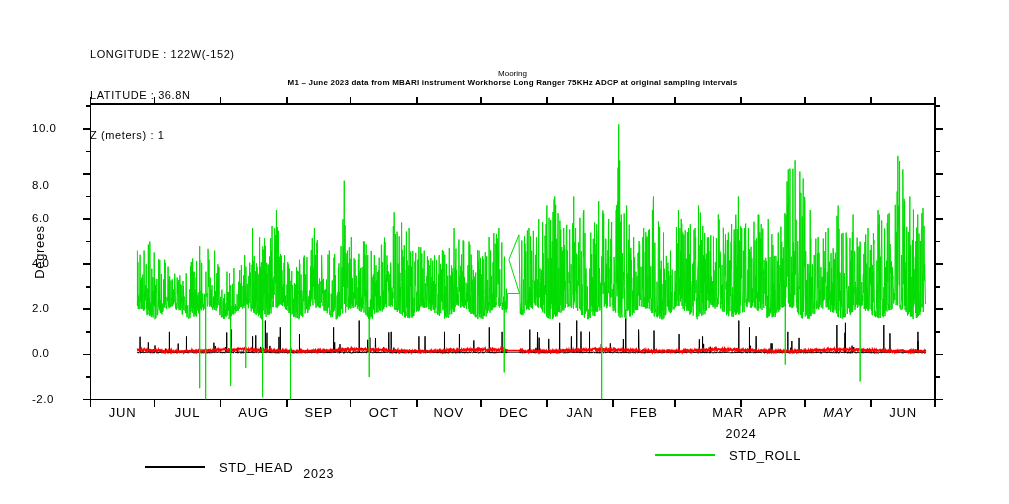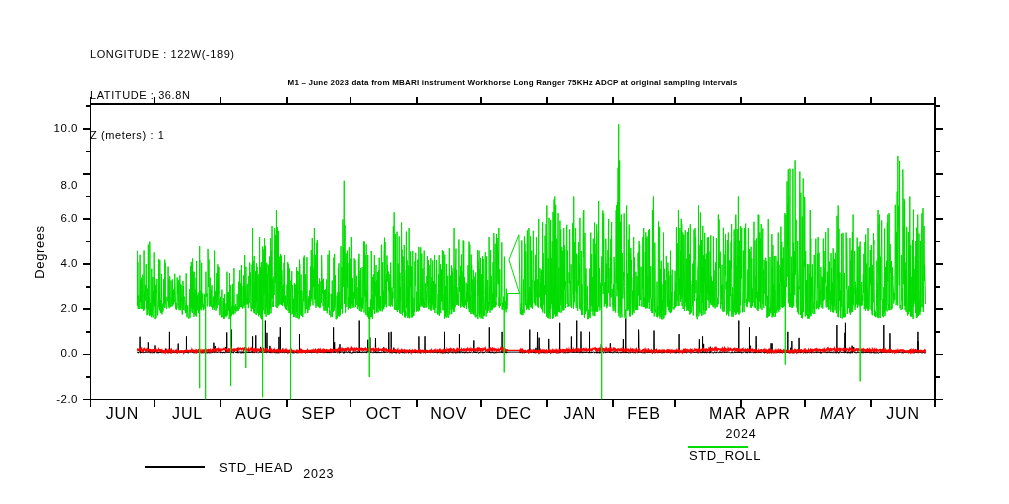--- a/index.html
+++ b/index.html
@@ -7,39 +7,40 @@
   #root {
     position:relative; width:1009px; height:504px; background:#ffffff;
     font-family:"Liberation Sans","DejaVu Sans",sans-serif; color:#000;
     overflow:hidden;
   }
   .hdr { position:absolute; left:90px; top:21px; font-size:11px; line-height:13.5px; letter-spacing:0.6px; white-space:pre; }
   .titleblock { position:absolute; left:90px; width:845px; text-align:center; }
   #title { top:69px; font-size:8px; line-height:9px; }
   #subtitle { top:78px; font-size:8px; line-height:9px; letter-spacing:0.2px;font-weight:bold; }
   .ylab { position:absolute; left:39px; top:252px; transform:translate(-50%,-50%) rotate(-90deg); font-size:13px; letter-spacing:0.6px; white-space:nowrap; }
-  .ytick { position:absolute; width:46px; text-align:right; font-size:11.5px; letter-spacing:0.5px; }
-  .xmonth { position:absolute; width:60px; text-align:center; font-size:16px; letter-spacing:0.8px; top:405px; }
+  .ytick { position:absolute; width:46px; text-align:left; font-size:11.5px; letter-spacing:0.5px; }
+  .xmonth { position:absolute; width:60px; text-align:center; font-size:13px; letter-spacing:0.8px; top:405px; }
   .xyear { position:absolute; width:60px; text-align:center; font-size:12.5px; letter-spacing:0.8px; top:427px; }
   .legend-item { position:absolute; top:446px; height:18px; display:flex; align-items:center; }
   .legend-line { width:60px; height:0; border-top-width:2px; border-top-style:solid; }
   .legend-label { margin-left:14px; font-size:13px; letter-spacing:0.6px; }
   svg { position:absolute; left:0; top:0; }
 </style>
 </head>
 <body>
 
 <div id="root">
 
   <div class="hdr">
-    <div>LONGITUDE : 122W(-189)</div>
+    <div>LONGITUDE : 122W(-152)</div>
     <div>LATITUDE : 36.8N</div>
     <div>Z (meters) : 1</div>
   </div>
 
+  <div id="title" class="titleblock">Mooring</div>
   <div id="subtitle" class="titleblock">M1 – June 2023 data from MBARI instrument Workhorse Long Ranger 75KHz ADCP at original sampling intervals</div>
 
   <div class="ylab">Degrees</div>
 
   <svg id="plot" width="1009" height="504">
       <defs>
         <clipPath id="pc">
           <rect x="90.5" y="104" width="844.5" height="295.5"></rect>
         </clipPath>
       </defs>
@@ -132,18 +133,18 @@
       <div class="xmonth" style="left: 873.011px;">JUN</div>
     </div>
 
   <div class="xyear" id="year0" style="left: 288.686px; margin-top: 40px;">2023</div>
   <div class="xyear" id="year1" style="left: 710.936px;">2024</div>
 
   <div class="legend-item" id="leg0" style="left: 145px; margin-top: 12px;">
     <div class="legend-line" style="border-top-color: rgb(0, 0, 0);"></div>
     <div class="legend-label">STD_HEAD</div>
   </div>
-  <div class="legend-item" id="leg2" style="left: 675px; flex-direction: column;">
+  <div class="legend-item" id="leg2" style="left: 655px;">
     <div class="legend-line" style="border-top-color: rgb(0, 220, 0);"></div>
     <div class="legend-label">STD_ROLL</div>
   </div>
 
 </div>
 
 </body></html>

